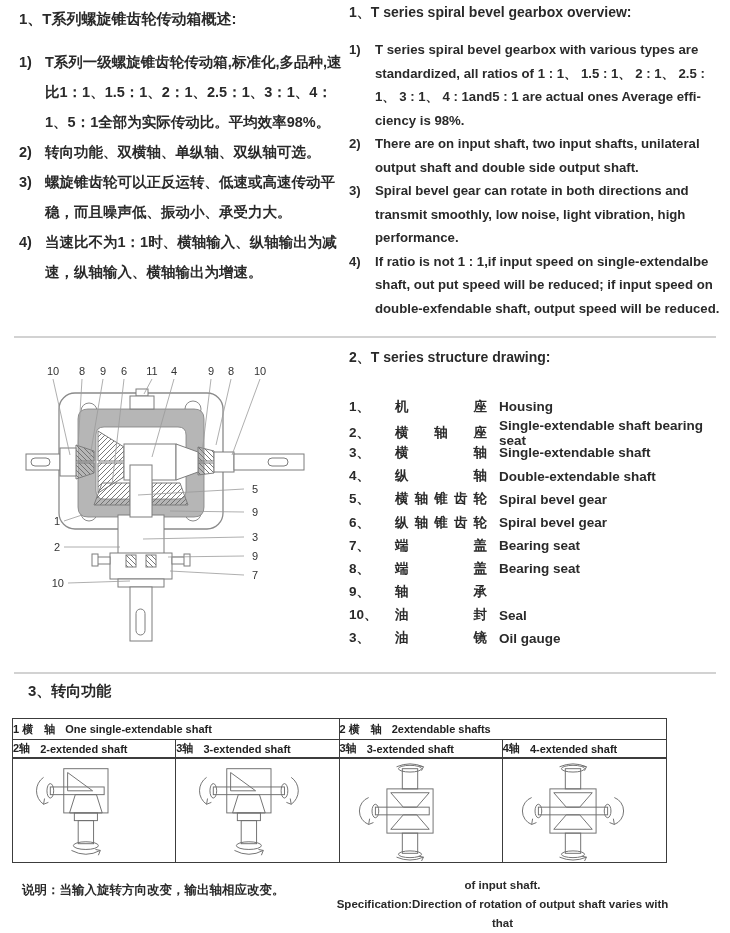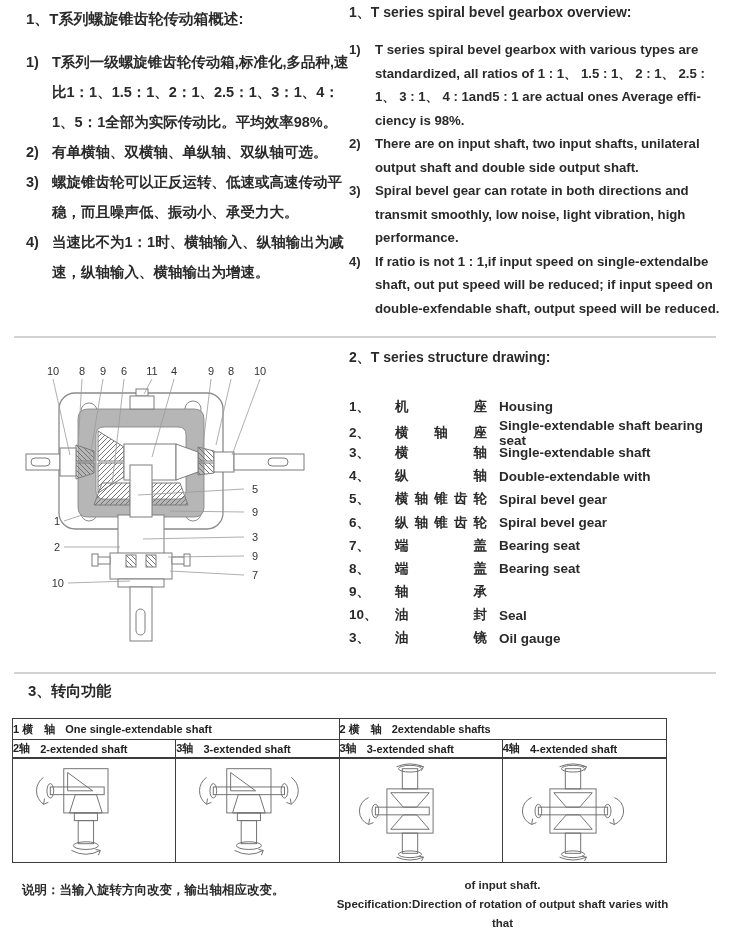--- a/index.html
+++ b/index.html
@@ -1,21 +1,21 @@
 <!DOCTYPE html>
 <html><head>
 <meta charset="utf-8">
 <style>
   html,body{margin:0;padding:0;background:#fff;}
   .page{
     position:relative;width:730px;height:933px;background:#ffffff;overflow:hidden;
     font-family:"Liberation Sans","DejaVu Sans",sans-serif;color:#2a2a2a;
   }
   
-  .col-cn{position:absolute;left:26px;top:10px;width:325px;}
+  .col-cn{position:absolute;left:19px;top:10px;width:325px;}
   .col-en{position:absolute;left:349px;top:4px;width:374px;}
   .h-cn{font-size:15px;font-weight:bold;margin:0 0 18px 0;}
   .h-en{font-size:14px;font-weight:bold;margin:0 0 16px 0;}
   .item{display:flex;}
   .col-cn .item{font-size:14.5px;font-weight:bold;line-height:30px;}
   .col-en .item{font-size:13.2px;font-weight:600;line-height:23.5px;}
   .item .num{flex:none;width:26px;}
   .item .txt{flex:1;}
   
   .divider{position:absolute;left:14px;width:702px;height:2px;background:#d2d2d2;}
@@ -50,21 +50,21 @@
 <div class="page">
 
   <div class="col-cn">
     <p class="h-cn">1、T系列螺旋锥齿轮传动箱概述:</p>
     <div class="item">
       <span class="num">1)</span>
       <span class="txt">T系列一级螺旋锥齿轮传动箱,标准化,多品种,速比1：1、1.5：1、2：1、2.5：1、3：1、4：1、5：1全部为实际传动比。平均效率98%。</span>
     </div>
     <div class="item">
       <span class="num">2)</span>
-      <span class="txt">有单横轴、双横轴、单纵轴、双纵轴可选。</span>
+      <span class="txt">转向功能、双横轴、单纵轴、双纵轴可选。</span>
     </div>
     <div class="item">
       <span class="num">3)</span>
       <span class="txt">螺旋锥齿轮可以正反运转、低速或高速传动平稳，而且噪声低、振动小、承受力大。</span>
     </div>
     <div class="item">
       <span class="num">4)</span>
       <span class="txt">当速比不为1：1时、横轴输入、纵轴输出为减速，纵轴输入、横轴输出为增速。</span>
     </div>
   </div>
@@ -206,21 +206,21 @@
           <span class="part-en">Single-extendable shaft bearing seat</span>
         </div>
       <div class="part-row">
           <span class="part-no">3、</span>
           <span class="part-cn">横 轴</span>
           <span class="part-en">Single-extendable shaft</span>
         </div>
       <div class="part-row">
           <span class="part-no">4、</span>
           <span class="part-cn">纵 轴</span>
-          <span class="part-en">Double-extendable with</span>
+          <span class="part-en">Double-extendable shaft</span>
         </div>
       <div class="part-row">
           <span class="part-no">5、</span>
           <span class="part-cn">横轴锥齿轮</span>
           <span class="part-en">Spiral bevel gear</span>
         </div>
       <div class="part-row">
           <span class="part-no">6、</span>
           <span class="part-cn">纵轴锥齿轮</span>
           <span class="part-en">Spiral bevel gear</span>

